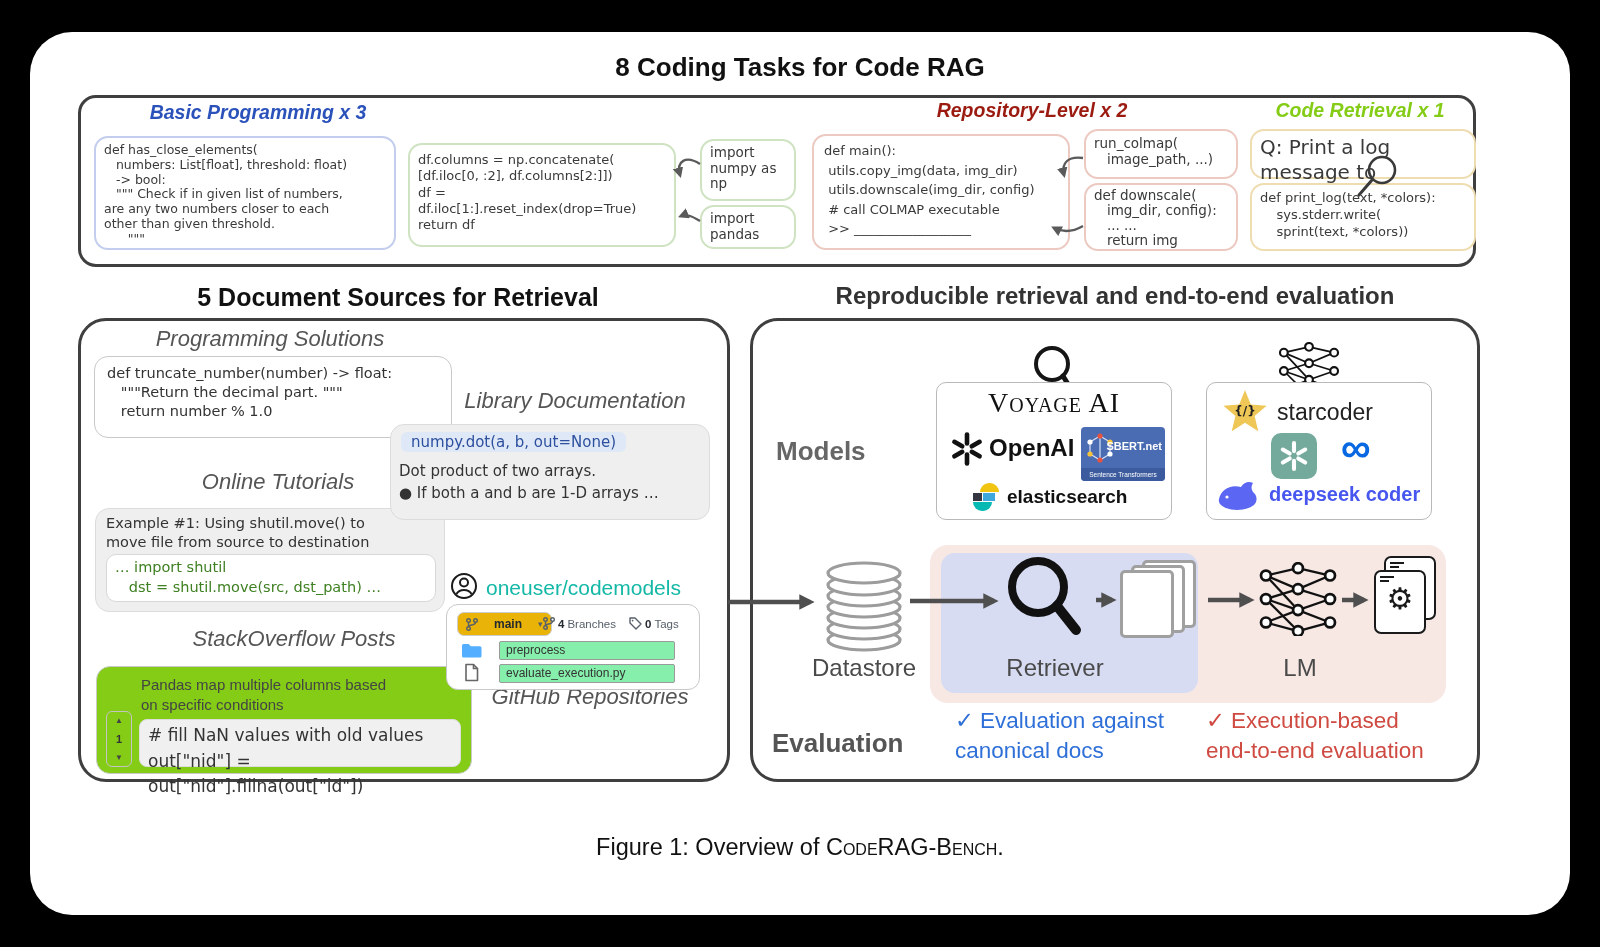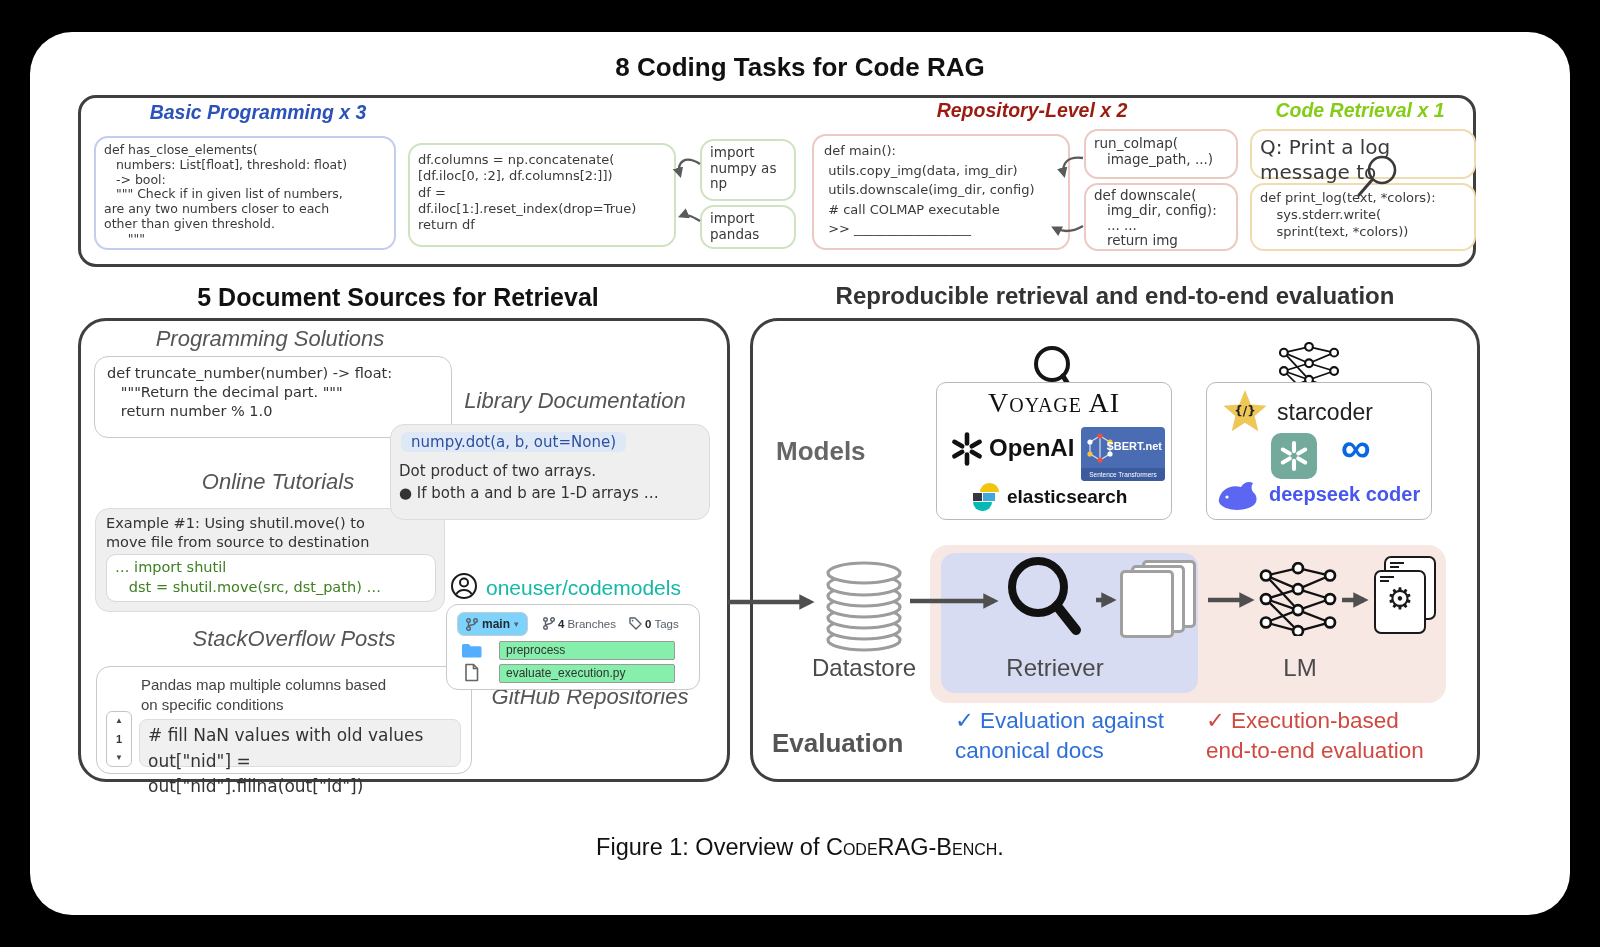--- a/index.html
+++ b/index.html
@@ -95,21 +95,21 @@
    dst = shutil.move(src, dst_path) …</div>
 
   <svg class="abs" style="left:450px;top:572px;" width="28" height="28" viewBox="0 0 28 28">
     <circle cx="14" cy="14" r="12" fill="none" stroke="#1a1a1a" stroke-width="2"></circle>
     <circle cx="14" cy="10.5" r="4" fill="none" stroke="#1a1a1a" stroke-width="2"></circle>
     <path d="M6.5 22 C 9 16.5, 19 16.5, 21.5 22" fill="none" stroke="#1a1a1a" stroke-width="2"></path>
   </svg>
   <div class="abs" style="left:486px;top:576px;font-size:21px;color:#14b8a6;font-weight:400;">oneuser/codemodels</div>
 
   <div class="abs" style="left:446px;top:604px;width:254px;height:86px;background:#fff;border:1.6px solid #c9c9c9;border-radius:12px;box-sizing:border-box;z-index:3;">
-    <div class="abs" style="left:10px;top:7px;height:24px;display:flex;align-items:center;gap:4px;background:#7dd3fc;border:1px solid #ccc;border-radius:7px;padding:0 8px;box-sizing:border-box;">
+    <div class="abs" style="left:10px;top:7px;height:24px;display:flex;align-items:center;gap:16px;background:#eab308;border:1px solid #ccc;border-radius:7px;padding:0 8px;box-sizing:border-box;">
       <svg width="12" height="13" viewBox="0 0 12 13">
         <circle cx="2.5" cy="2.5" r="1.8" fill="none" stroke="#57606a" stroke-width="1.4"></circle>
         <circle cx="2.5" cy="10.5" r="1.8" fill="none" stroke="#57606a" stroke-width="1.4"></circle>
         <circle cx="9.5" cy="2.5" r="1.8" fill="none" stroke="#57606a" stroke-width="1.4"></circle>
         <line x1="2.5" y1="4.3" x2="2.5" y2="8.7" stroke="#57606a" stroke-width="1.4"></line>
         <path d="M9.5 4.3 C 9.5 8, 2.5 6.2, 2.5 8.7" fill="none" stroke="#57606a" stroke-width="1.4"></path>
       </svg>
       <span style="font-size:12px;font-weight:700;color:#24292f;">main</span>
       <span style="font-size:9px;color:#57606a;">▾</span>
     </div>
@@ -137,21 +137,21 @@
     </svg>
     <div class="inputbox" style="left:52px;top:36px;width:176px;">preprocess</div>
     <svg class="abs" style="left:17px;top:58px;" width="15" height="19" viewBox="0 0 15 19">
       <path d="M2 1.5 h7.5 l4 4 v12 h-11.5 z" fill="#fff" stroke="#666" stroke-width="1.6" stroke-linejoin="round"></path>
       <path d="M9.5 1.5 v4 h4" fill="none" stroke="#666" stroke-width="1.6"></path>
     </svg>
     <div class="inputbox" style="left:52px;top:59px;width:176px;">evaluate_execution.py</div>
   </div>
 
   <div class="srclabel" style="left:154px;top:626px;width:280px;">StackOverflow Posts</div>
-  <div class="abs" style="left:96px;top:666px;width:376px;height:108px;background:#ffffff;border:1.6px solid #c9c9c9;border-radius:14px;box-sizing:border-box;z-index:2;padding-left:6px;">
+  <div class="abs" style="left:96px;top:666px;width:376px;height:108px;background:#84cc16;border:1.6px solid #c9c9c9;border-radius:14px;box-sizing:border-box;z-index:2;padding-left:6px;">
     <div class="abs pre" style="left:44px;top:8px;font-size:15px;color:#444;line-height:1.35;">Pandas map multiple columns based
 on specific conditions</div>
     <div class="abs" style="left:9px;top:44px;width:26px;height:56px;border:1.5px solid #c4c4c4;border-radius:6px;box-sizing:border-box;display:flex;flex-direction:column;align-items:center;justify-content:space-around;">
       <span style="font-size:8px;color:#444;">▲</span>
       <span style="font-size:11px;font-weight:700;color:#333;">1</span>
       <span style="font-size:8px;color:#444;">▼</span>
     </div>
     <div class="abs pre" style="left:42px;top:52px;width:322px;height:48px;background:#f0f0f0;border:1.3px solid #ddd;border-radius:8px;padding:3px 8px;font-size:17px;line-height:1.5;color:#333;box-sizing:border-box;font-family:'DejaVu Sans',sans-serif;"># fill NaN values with old values
 out["nid"] = out["nid"].fillna(out["id"])</div>
   </div>

